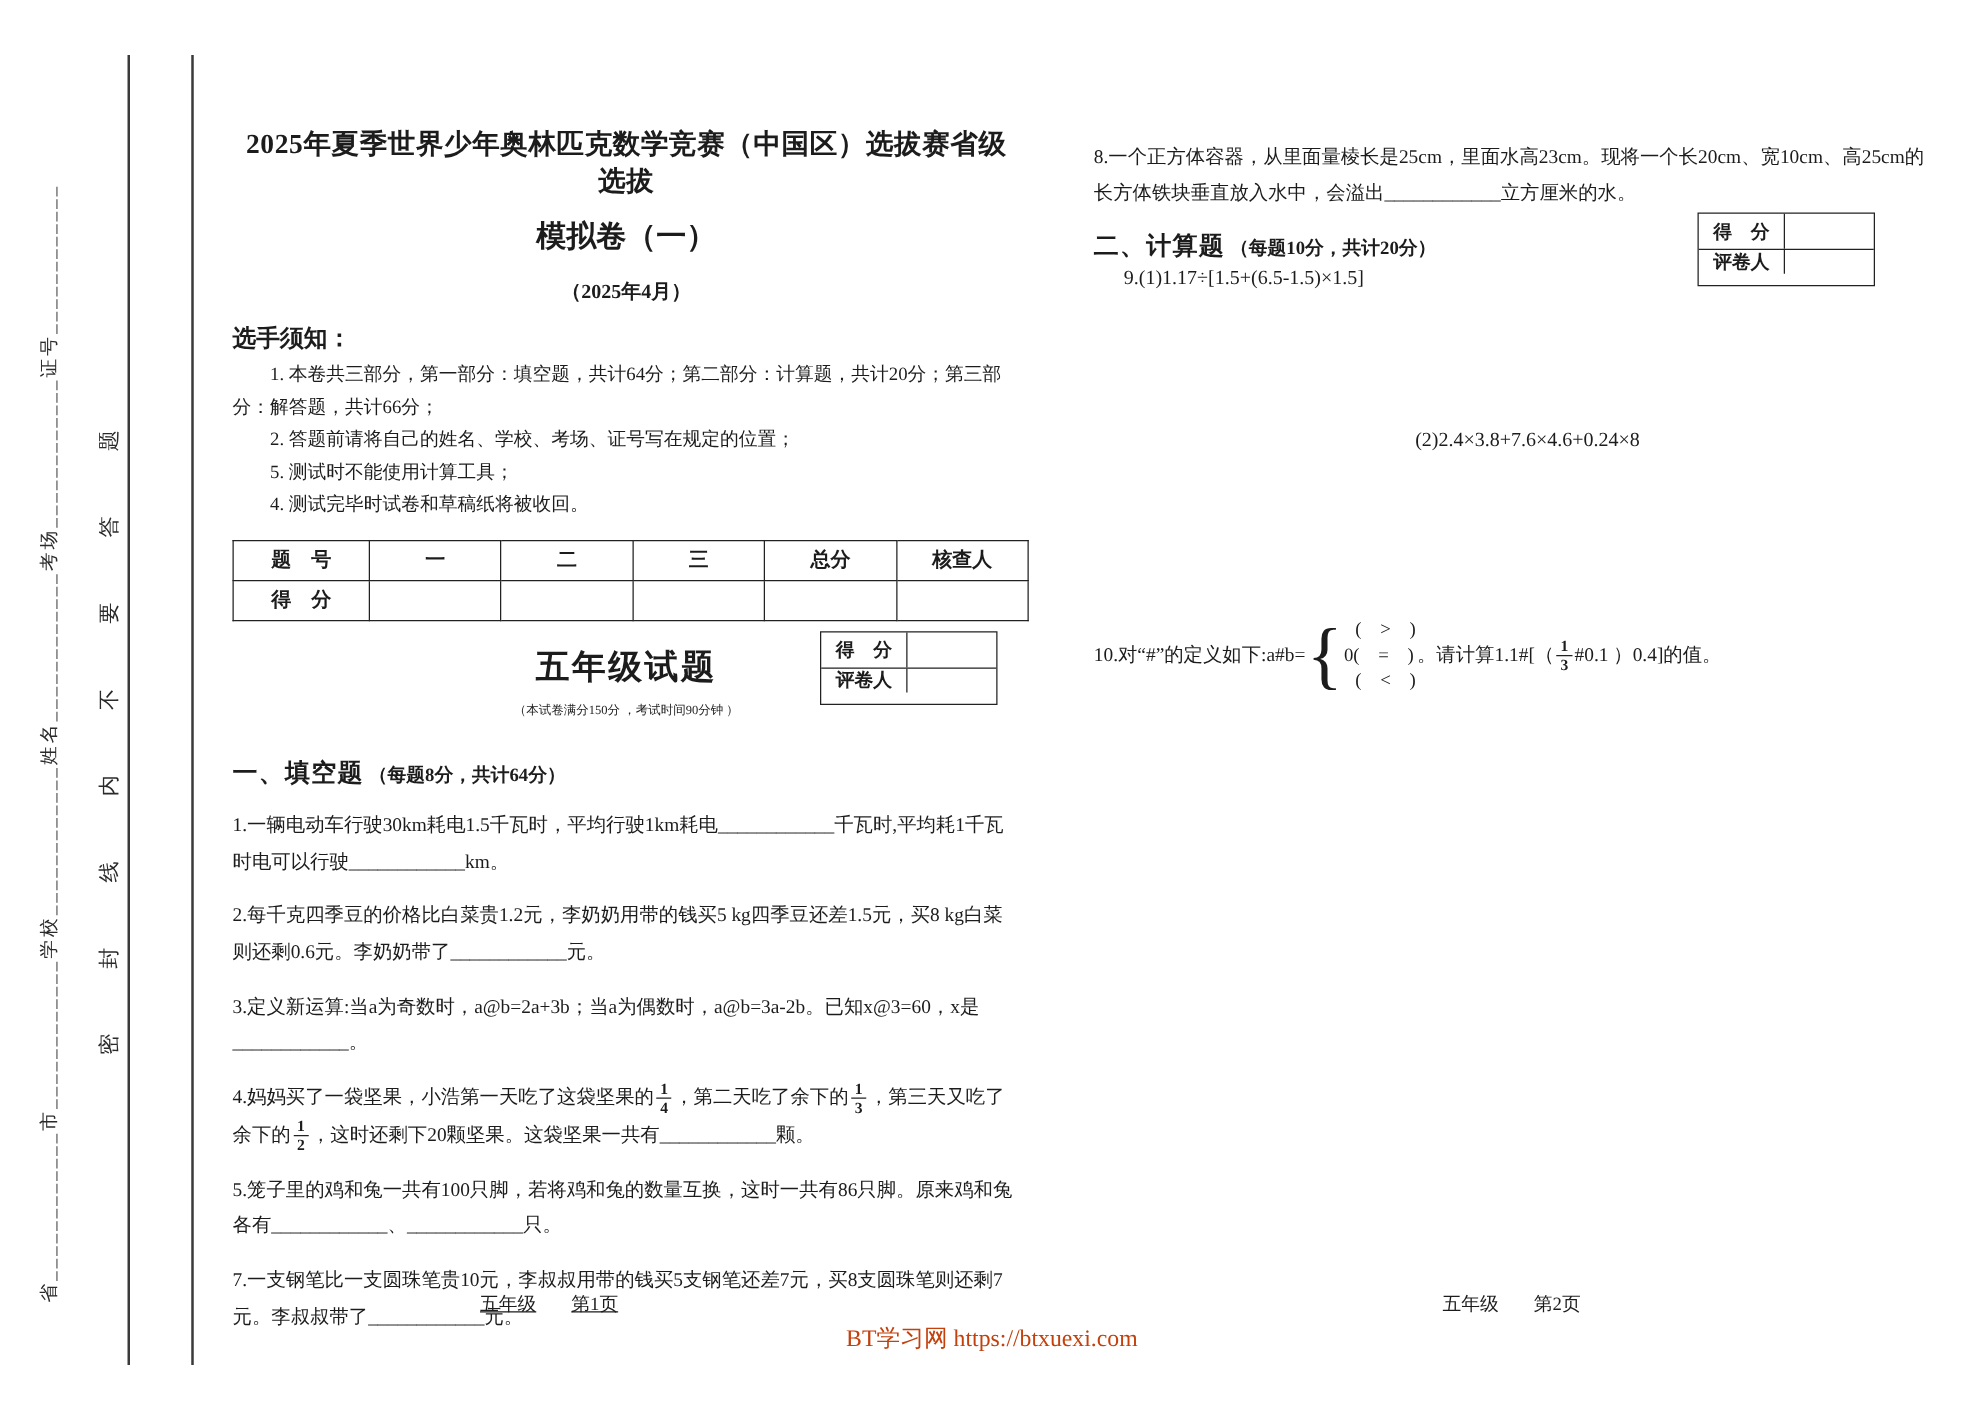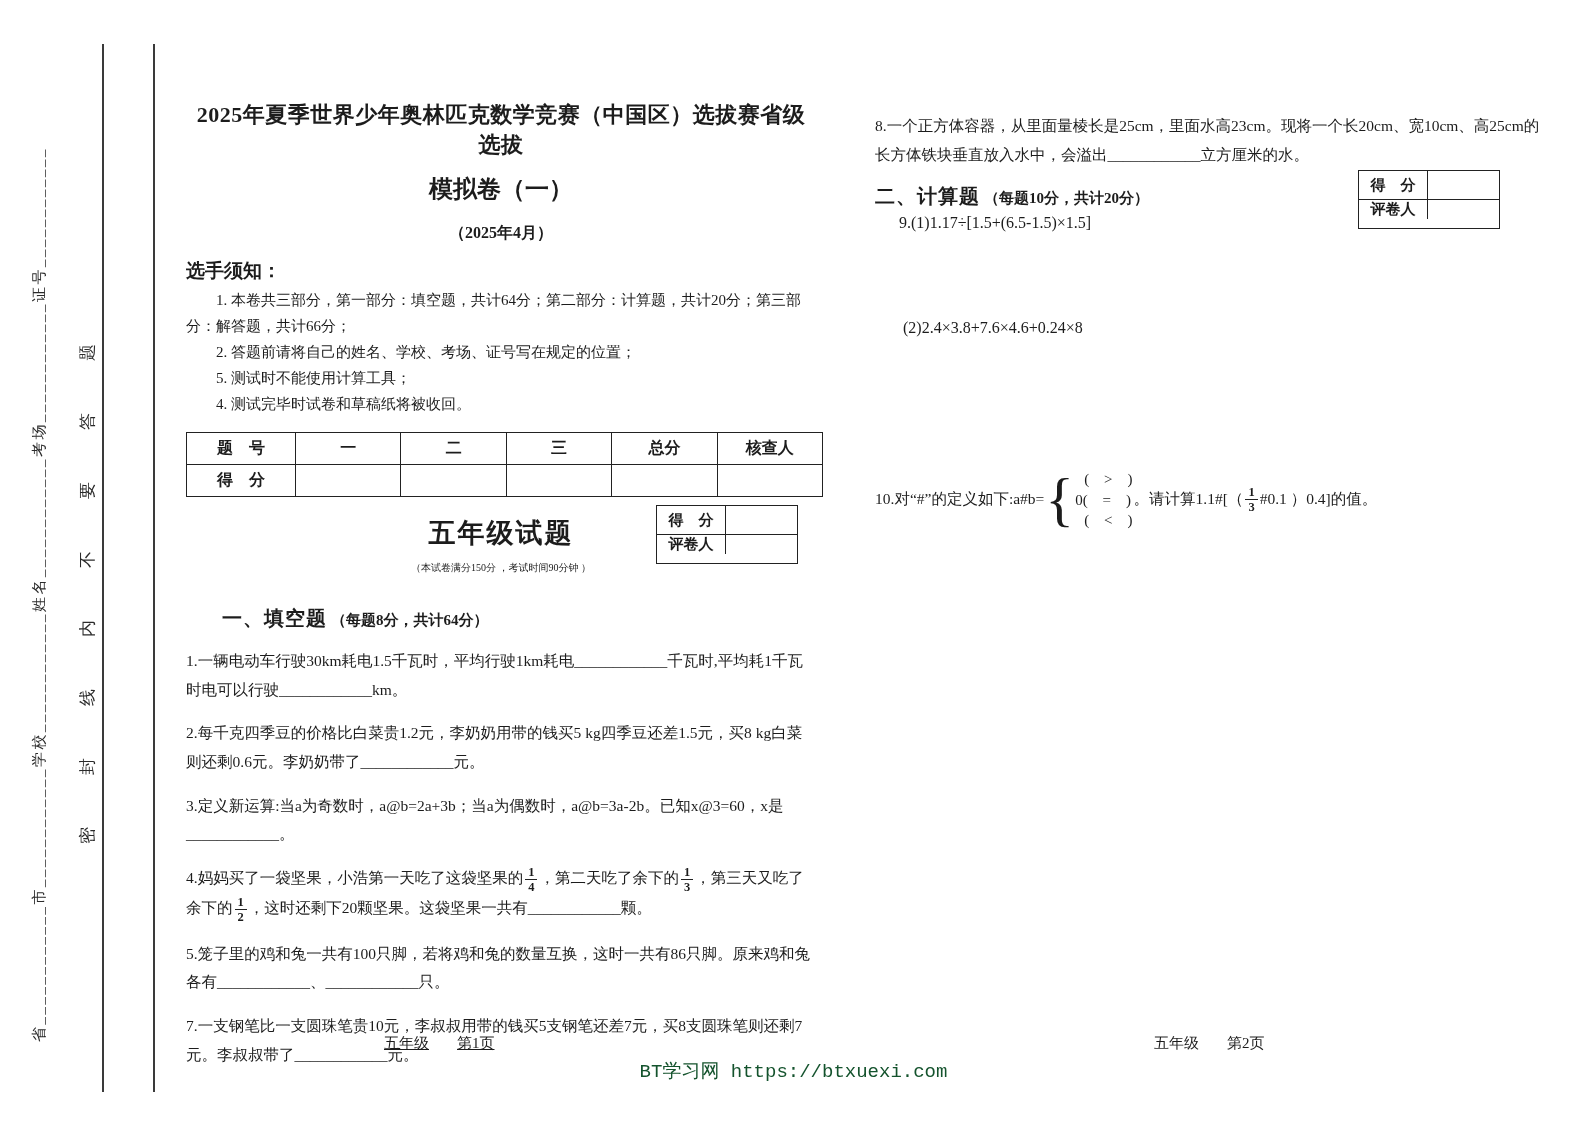--- a/index.html
+++ b/index.html
@@ -21,54 +21,54 @@
   .t2 { font-size:24px; font-weight:bold; text-align:center; margin-top:14px; }
   .date { font-size:16px; font-weight:bold; text-align:center; margin-top:18px; }
   .notice-title { font-size:19px; font-weight:bold; margin-top:14px; }
   .notice { margin-top:4px; }
   .notice p { margin:0; font-size:15px; line-height:1.73; text-indent:2em; }
   .sum-table { border-collapse:collapse; width:637px; margin-top:14px; table-layout:fixed;padding-left:28px; }
   .sum-table td { border:1.6px solid #222; height:31px; text-align:center; font-size:16px; font-weight:bold; padding:0; }
   .sum-table td.c0 { width:17%; }
   .grade-title { font-size:27px; font-weight:bold; text-align:center; letter-spacing:2px; margin-top:18px; }
   .exam-note { font-size:10px; text-align:center; margin-top:10px; }
-  .sec-head { margin-top:30px;margin-left:36px; }
+  .sec-head { margin-top:30px; }
   .sec-title { font-size:20px; font-weight:bold; letter-spacing:1px; }
   .sec-note { font-size:15px; font-weight:bold; margin-left:4px; }
   .q { font-size:15.5px; line-height:1.85; margin:15px 0 0; }
   
   .frac { display:inline-block; vertical-align:middle; text-align:center; font-size:12.5px; line-height:1.15; margin:0 2px; font-weight:bold; }
   .frac .num { display:block; padding:0 3px; border-bottom:1.4px solid #222; }
   .frac .den { display:block; }
   
   .score-box { position:absolute; border:1.6px solid #222; width:140px; background:#fff; }
   .sb-row { display:flex; height:28px; }
   .sb-row + .sb-row { border-top:1.6px solid #222;flex-direction:column; }
   .sb-label { width:68px; border-right:1.6px solid #222; display:flex; align-items:center; justify-content:center; font-size:15px; font-weight:bold; }
   .sb-val { flex:1; }
   .sb1 { left:656px; top:505px; }
   .sb2 { left:1358px; top:170px; }
   
   #page2 { position:absolute; left:875px; top:112px; width:666px; }
   #page2 .q8 { margin:0; }
   .sec-head2 { margin-top:14px; }
   .calc { font-size:16px; margin:4px 0 0 24px; }
-  .c2 { margin:87px 0 0 28px; }
+  .c2 { margin:112px 0 0 28px;text-align:center; }
   .q10 { display:flex; align-items:center; margin-top:132px; font-size:15.5px; white-space:nowrap; }
   .brace { font-size:60px; font-weight:400; line-height:0.85; margin:0 1px; }
   .cases { display:inline-flex; flex-direction:column; margin-right:1px; }
   .case { font-size:15px; line-height:1.35; }
   .case.pad { padding-left:9px; }
   
   .footer { position:absolute; top:1034px; font-size:15px; }
   .f1 { left:384px;text-decoration:underline; }
   .f2 { left:1154px; }
   .fp { margin-left:28px; }
   .watermark { position:absolute; left:0; top:1058px; width:1587px; text-align:center;
-    font-family:Liberation Mono, monospace; font-size:19px; color:#14532d; }
+    font-family:Liberation Serif, serif; font-size:19px; color:#c2410c; }
 </style>
 </head>
 <body>
 
 <div>
 
   <div class="vline vline-1"></div>
   <div class="vline vline-2"></div>
   <div class="rot labels">省____________市____________学校____________姓名____________考场____________证号____________</div>
   <div class="rot warning">密封线内不要答题</div>

